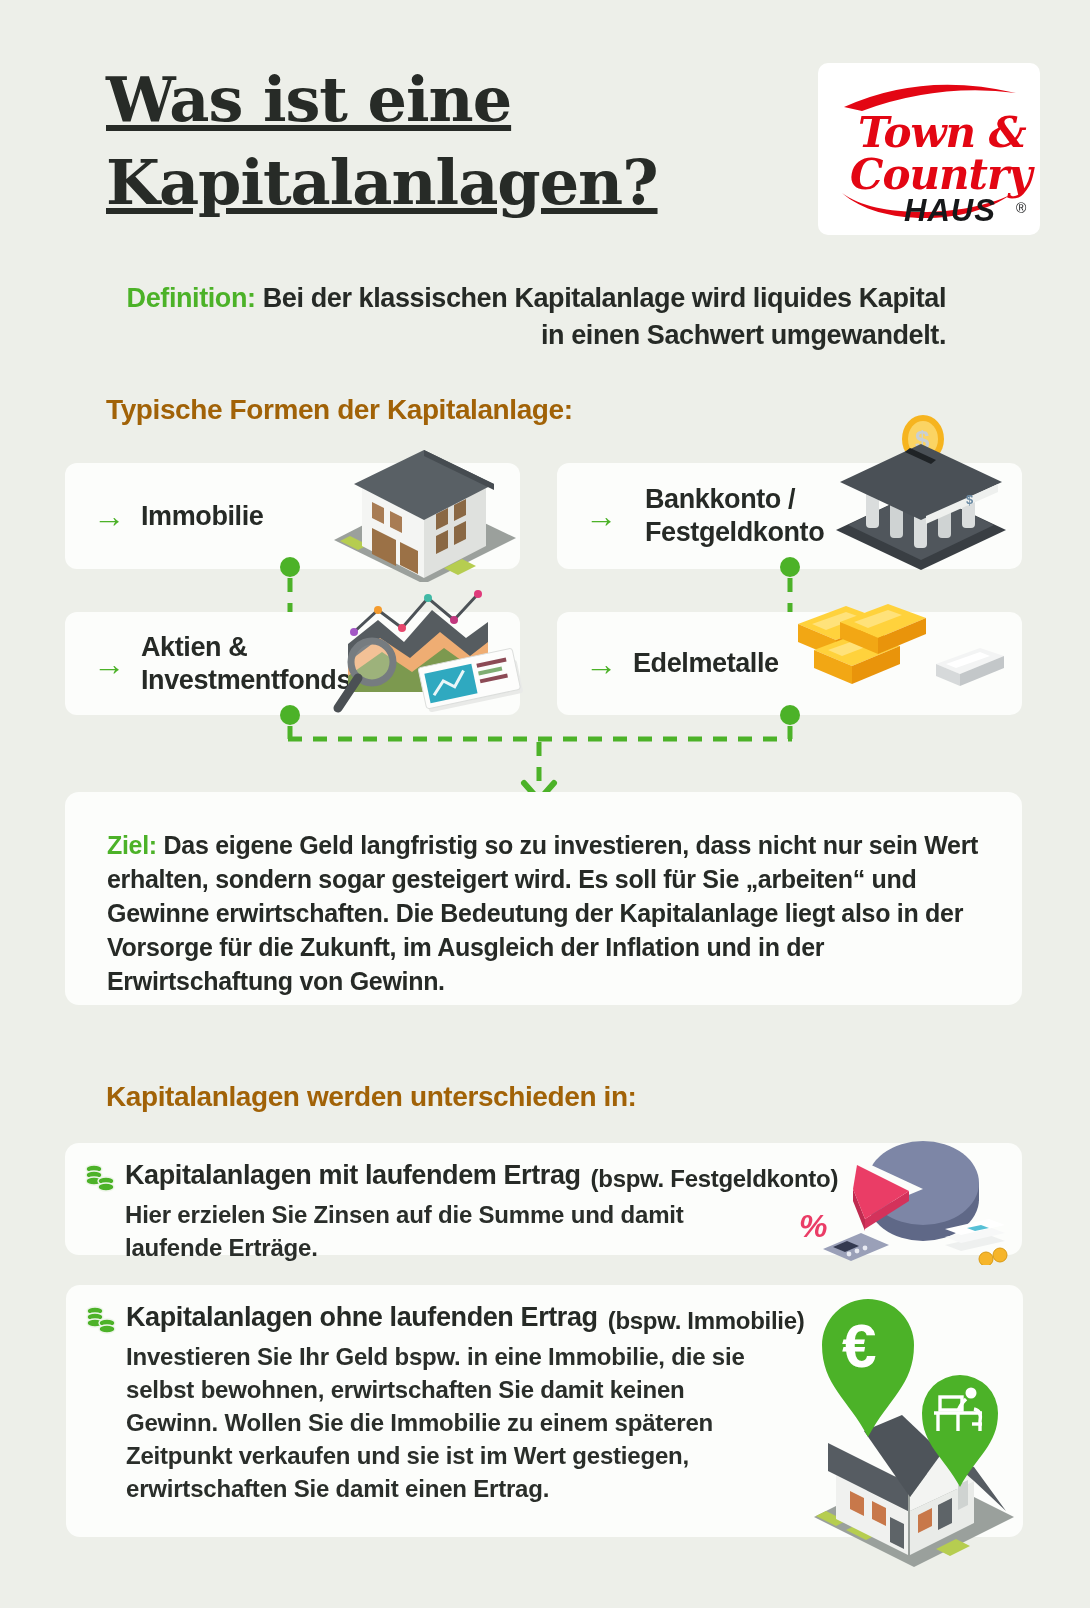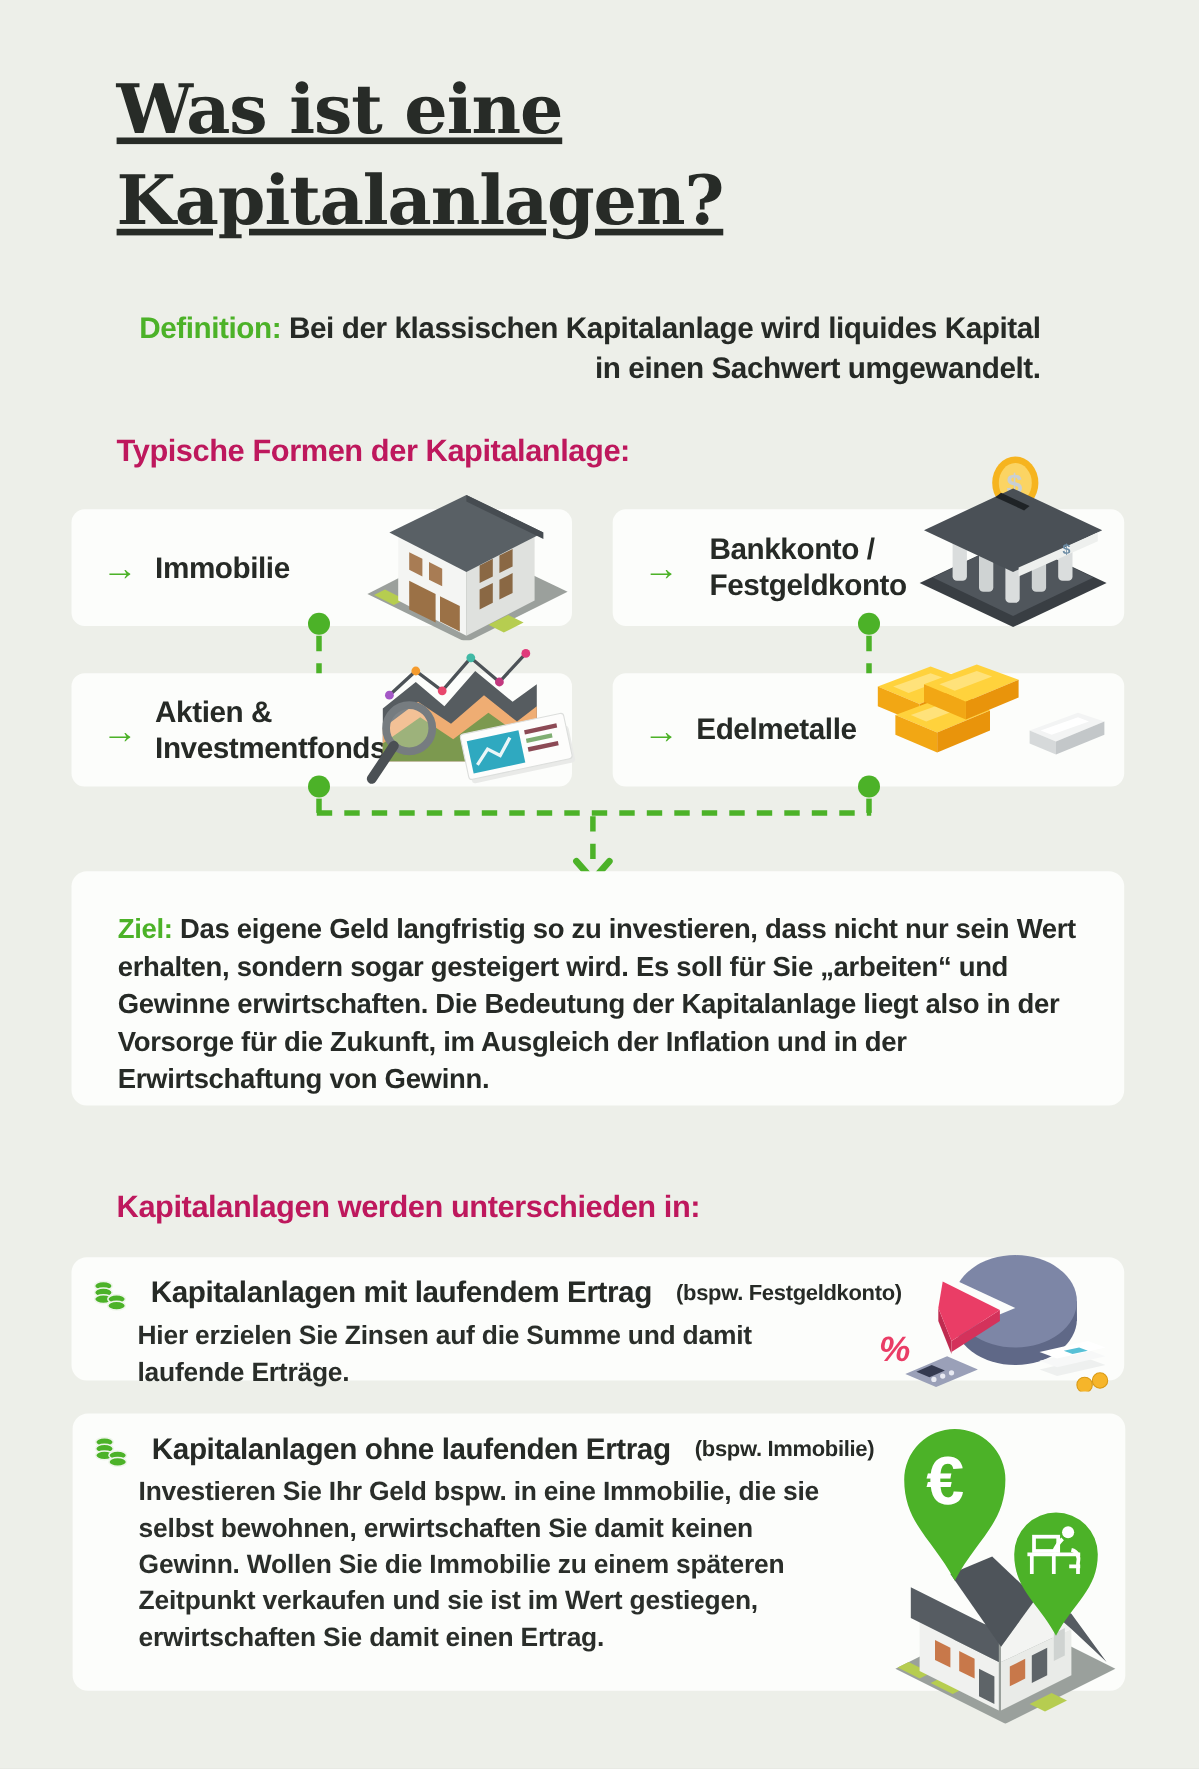--- a/index.html
+++ b/index.html
@@ -27,21 +27,21 @@
   }
 
   
   .definition {
     left:106px; top:280px; width:840px;
     font-size:27px; font-weight:700; line-height:37px; letter-spacing:-0.4px;text-align:right;
   }
   .green { color:#4cb228; }
 
   .section-heading {
-    font-size:28px; font-weight:700; color:#be185d; letter-spacing:-0.4px;
+    font-size:28px; font-weight:700; color:#a16207; letter-spacing:-0.4px;
   }
   .forms-heading { left:106px; top:394px; }
   .cats-heading  { left:106px; top:1081px; }
 
   
   .form-card {
     background:#fcfdfb; border-radius:12px;
     display:flex; align-items:center; gap:16px; padding-left:28px;
   }
   .card1 { left:65px;  top:463px; width:455px; height:106px; }
@@ -60,42 +60,52 @@
     background:#fcfdfb; border-radius:14px; padding:36px 40px 0 42px;
   }
   .ziel-card p { font-size:25px; font-weight:700; line-height:34px; letter-spacing:-0.3px; }
 
   
   .cat-card {
     background:#fcfdfb; border-radius:14px; padding:16px 0 0 20px;
   }
   .cat1 { left:65px; top:1143px; width:957px; height:112px; }
   .cat2 { left:66px; top:1285px; width:957px; height:252px; }
-  .cat-title-row { display:flex; align-items:flex-start; gap:22px; }
+  .cat-title-row { display:flex; align-items:flex-start; gap:10px; }
   .cat-title { font-size:27px; font-weight:700; letter-spacing:-0.4px; line-height:32px; }
-  .cat-sub { font-size:20px; font-weight:700; letter-spacing:-0.3px; }
+  .cat-sub { font-size:24px; font-weight:700; letter-spacing:-0.3px; }
   .cat-body {
     margin:5px 0 0 40px; width:650px;
     font-size:24px; font-weight:700; line-height:33px; letter-spacing:-0.2px; color:#2a2e2a;
   }
   .coins-ico { flex:0 0 auto; margin-top:2px; }
 
   svg { display:block; }
   .connector-layer { left:0; top:0; width:1090px; height:1608px; pointer-events:none; }
 </style>
 </head>
 <body>
 
 <div class="page">
 
   <h1 class="abs title">
     <span>Was ist eine</span><br>
     <span>Kapitalanlagen?</span>
   </h1>
 
+  <div class="abs logo-card">
+    <svg width="222" height="172" viewBox="0 0 222 172">
+      <path d="M26,44 Q105,8 198,30 Q120,20 44,48 Z" fill="#e30613"></path>
+      <text x="40" y="84" font-family="DejaVu Serif, serif" font-style="italic" font-weight="bold" font-size="42" fill="#e30613" letter-spacing="-1">Town &amp;</text>
+      <text x="32" y="126" font-family="DejaVu Serif, serif" font-style="italic" font-weight="bold" font-size="42" fill="#e30613" letter-spacing="-1">Country</text>
+      <path d="M24,130 C58,156 146,154 192,132 C150,162 62,164 24,130 Z" fill="#e30613"></path>
+      <text x="86" y="158" font-family="Liberation Sans, sans-serif" font-style="italic" font-weight="bold" font-size="31" fill="#17181a" letter-spacing="1">HAUS</text>
+      <text x="198" y="150" font-family="Liberation Sans, sans-serif" font-size="14" fill="#17181a">®</text>
+    </svg>
+  </div>
 
   <p class="abs definition"><span class="green">Definition:</span><span> Bei der klassischen Kapitalanlage wird liquides Kapital in einen Sachwert umgewandelt.</span></p>
 
   <div class="abs section-heading forms-heading">Typische Formen der Kapitalanlage:</div>
 
   <div class="abs form-card card1">
     <span class="arrow-ico">→</span>
     <span class="form-label">Immobilie</span>
   </div>
 

